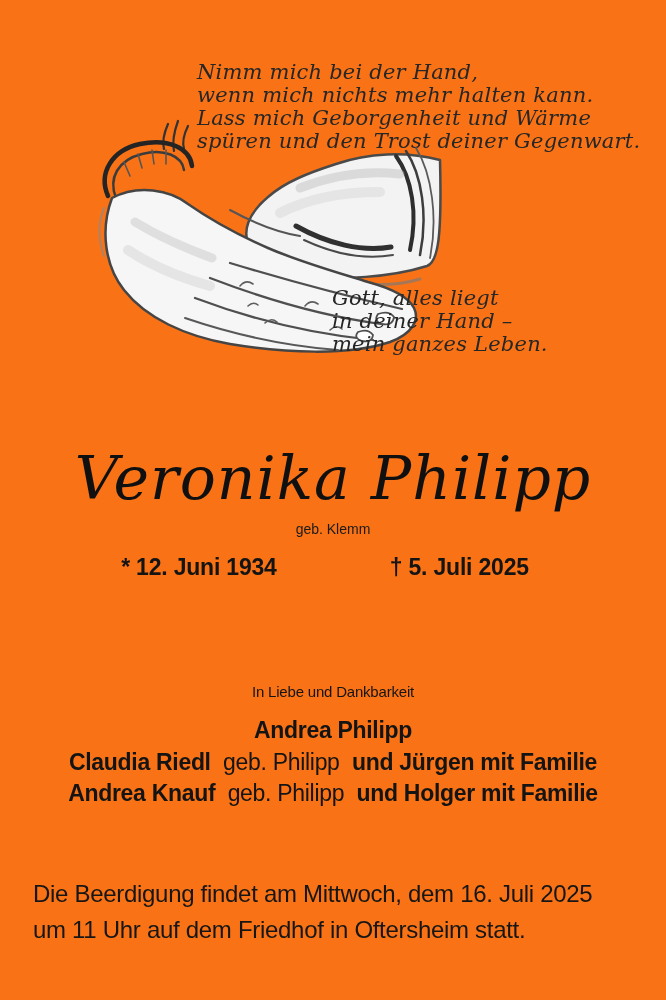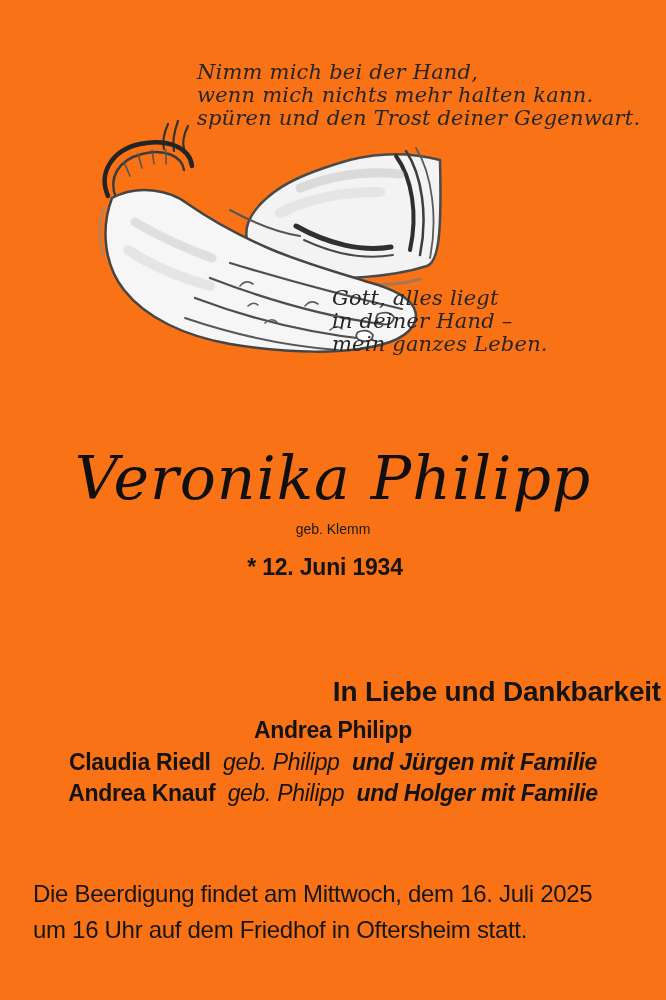--- a/index.html
+++ b/index.html
@@ -46,44 +46,45 @@
   }
   .dates{
     position:absolute;left:0;top:549px;width:100%;
     display:flex;justify-content:center;gap:113px;
     transform:translateX(-8px);
     font-size:23px;line-height:26px;font-weight:bold;
     letter-spacing:-.2px;white-space:nowrap;
   }
   .tribute{
     position:absolute;left:0;top:674px;width:100%;
-    text-align:right;font-size:28px;line-height:26px;font-weight:bold;
+    text-align:center;font-size:15px;line-height:26px;font-weight:normal;
     letter-spacing:-.2px;
   }
   .mourners{
     position:absolute;left:0;top:710px;width:100%;
     text-align:center;font-size:23px;line-height:31.5px;
     letter-spacing:-.3px;white-space:nowrap;
   }
   .mourners .b{font-weight:bold;}
-  .mourner-line span + span{margin-left:.27em;font-style:italic;}
+  .mourner-line span + span{margin-left:.27em;}
   .funeral{
     position:absolute;left:28px;top:871px;
     font-size:24px;line-height:36px;letter-spacing:-.3px;
     color:#161616;white-space:nowrap;
   }
 </style>
 </head>
 <body>
 
 <div class="page">
 
   <div class="poem-top script">
     <div>Nimm mich bei der Hand,</div>
     <div>wenn mich nichts mehr halten kann.</div>
+    <div>Lass mich Geborgenheit und Wärme</div>
     <div>spüren und den Trost deiner Gegenwart.</div>
   </div>
 
   <svg class="hands" viewBox="0 0 360 260" aria-hidden="true">
 
     <path d="M350 42 C315 33 278 35 246 46 C218 55 195 64 178 79 C159 95 151 113 160 129 C169 144 188 153 212 157 C250 163 302 159 337 148 C348 144 352 120 350 42 Z" fill="#f3f3f3" stroke="#4a4a4a" stroke-width="2.5" stroke-linejoin="round"></path>
 
     <path d="M306 38 C322 60 328 96 320 132" fill="none" stroke="#2e2e2e" stroke-width="4" stroke-linecap="round"></path>
     <path d="M316 33 C332 57 338 98 330 137" fill="none" stroke="#3d3d3d" stroke-width="2.5" stroke-linecap="round"></path>
     <path d="M326 30 C342 56 348 100 340 140" fill="none" stroke="#5a5a5a" stroke-width="1.8" stroke-linecap="round"></path>
@@ -127,20 +128,21 @@
     <div>Gott, alles liegt</div>
     <div>in deiner Hand –</div>
     <div>mein ganzes Leben.</div>
   </div>
 
   <div class="name">Veronika Philipp</div>
   <div class="maiden">geb. Klemm</div>
 
   <div class="dates">
     <span>* 12. Juni 1934</span>
+    <span>† 5. Juli 2025</span>
   </div>
 
   <div class="tribute">In Liebe und Dankbarkeit</div>
 
   <div class="mourners">
     <div class="mourner-line">
       <span class="b">Andrea Philipp</span>
     </div>
     <div class="mourner-line">
       <span class="b">Claudia Riedl</span>
@@ -149,16 +151,16 @@
     </div>
     <div class="mourner-line">
       <span class="b">Andrea Knauf</span>
       <span>geb. Philipp</span>
       <span class="b">und Holger mit Familie</span>
     </div>
   </div>
 
   <div class="funeral">
     <div>Die Beerdigung findet am Mittwoch, dem 16. Juli 2025</div>
-    <div>um 16 Uhr auf dem Friedhof in Oftersheim statt.</div>
+    <div>um 11 Uhr auf dem Friedhof in Oftersheim statt.</div>
   </div>
 
 </div>
 
 </body></html>

